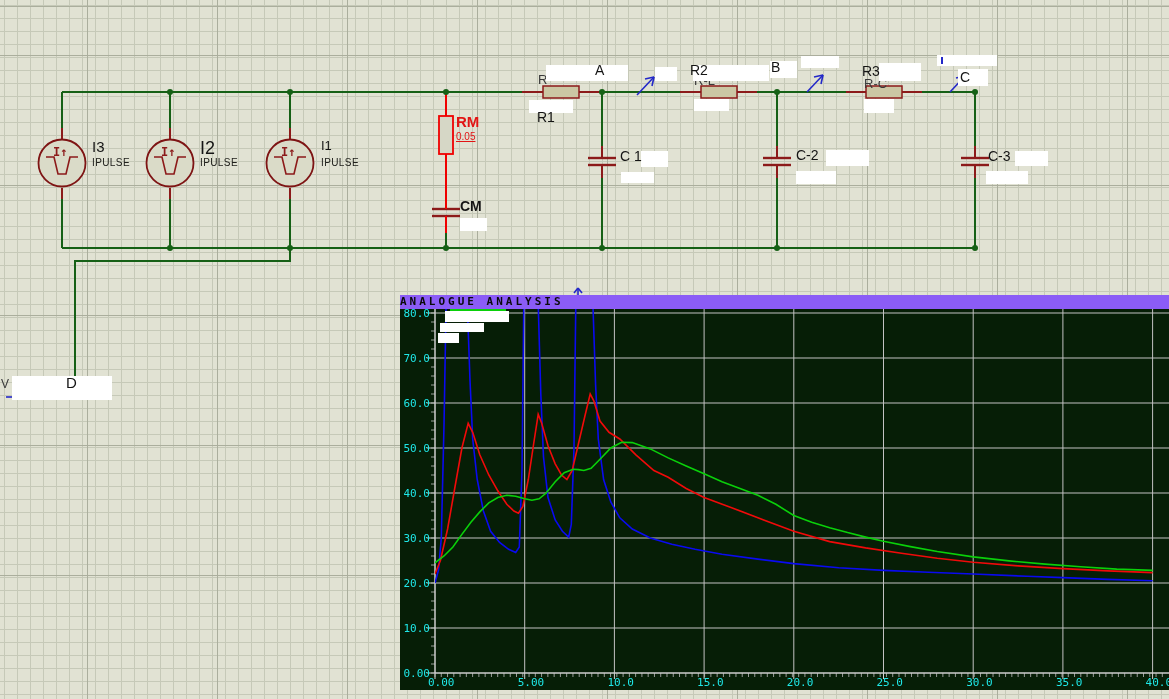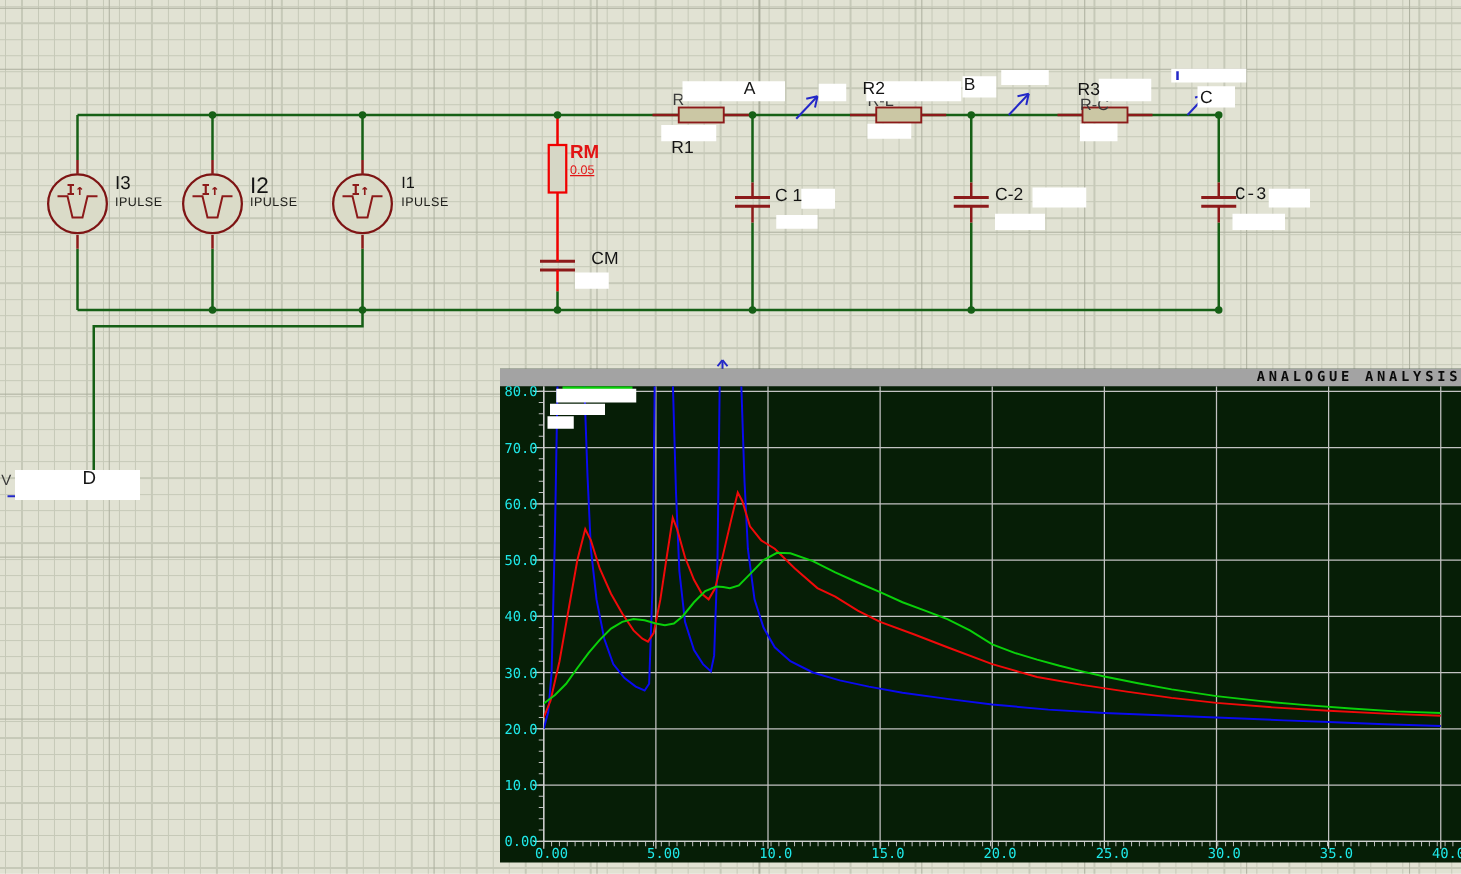--- a/index.html
+++ b/index.html
@@ -20,23 +20,23 @@
   .lbl{position:absolute;z-index:3;color:#141414;font-size:14px;white-space:nowrap;line-height:1;}
   .lbl.small{font-size:10px;letter-spacing:.4px;color:#20201c;}
   .lbl.red{color:#e21414;font-weight:bold;font-size:15px;}
   .lbl.redsmall{color:#e21414;font-size:10px;font-weight:normal;}
   .bluetick{position:absolute;background:#2328c8;z-index:3;}
   #graph-window{
     position:absolute;left:400px;top:295px;width:769px;height:395px;
     background:#061e06;z-index:4;
   }
   #graph-titlebar{
-    position:absolute;left:0;top:0;width:769px;height:14px;background:#a3a3a3;
+    position:absolute;left:0;top:0;width:769px;height:14px;background:#8b5cf6;
     color:#042b04;font-family:"DejaVu Sans Mono", monospace;font-size:11px;font-weight:bold;
-    letter-spacing:3px;text-align:right;line-height:14px;color:#0a0a0a;
+    letter-spacing:3px;text-align:left;line-height:14px;color:#0a0a0a;
   }
   #plot{position:absolute;left:0;top:14px;}
   text.tick{font-family:"DejaVu Sans Mono", monospace;font-size:11px;fill:#1fe8e8;}
 </style>
 </head>
 <body>
 
 <div id="stage">
 
   <svg id="schem-svg" width="1169" height="699">
@@ -190,32 +190,32 @@
 
   <div class="lbl" style="left:92px;top:139px;font-size:15px;">I3</div>
   <div class="lbl small" style="left:92px;top:158px;">IPULSE</div>
   <div class="lbl" style="left:200px;top:139px;font-size:18px;">I2</div>
   <div class="lbl small" style="left:200px;top:158px;">IPULSE</div>
   <div class="lbl" style="left:321px;top:139px;font-size:13px;text-align:center;">I1</div>
   <div class="lbl small" style="left:321px;top:158px;">IPULSE</div>
 
   <div class="lbl red" style="left:456px;top:114px;">RM</div>
   <div class="lbl redsmall" style="left:456px;top:132px;text-decoration:underline;">0.05</div>
-  <div class="lbl" style="left:473px;top:199px;">CM</div>
+  <div class="lbl" style="left:460px;top:199px;font-weight:bold;">CM</div>
 
   <div class="lbl" style="left:537px;top:63px;margin-top:47px;">R1</div>
   <div class="lbl" style="left:595px;top:63px;">A</div>
   <div class="lbl" style="left:690px;top:63px;">R2</div>
   <div class="lbl" style="left:771px;top:60px;">B</div>
   <div class="lbl" style="left:862px;top:64px;text-align:right;">R3</div>
   <div class="lbl" style="left:960px;top:70px;">C</div>
 
   <div class="lbl" style="left:620px;top:149px;">C 1</div>
   <div class="lbl" style="left:796px;top:148px;">C-2</div>
-  <div class="lbl" style="left:988px;top:149px;font-family:Liberation Mono, monospace;">C-3</div>
+  <div class="lbl" style="left:988px;top:149px;">C-3</div>
 
   <div class="lbl" style="left:66px;top:375px;font-size:15px;">D</div>
 
   <div id="graph-window">
     <div id="graph-titlebar">ANALOGUE ANALYSIS</div>
     <svg id="plot" width="769" height="381">
       <g id="g-grid">
           <line x1="35" y1="0" x2="35" y2="364" stroke="#c2c2c2" stroke-width="1"></line>
           <line x1="124.7" y1="0" x2="124.7" y2="364" stroke="#c2c2c2" stroke-width="1"></line>
           <line x1="214.4" y1="0" x2="214.4" y2="364" stroke="#c2c2c2" stroke-width="1"></line>

